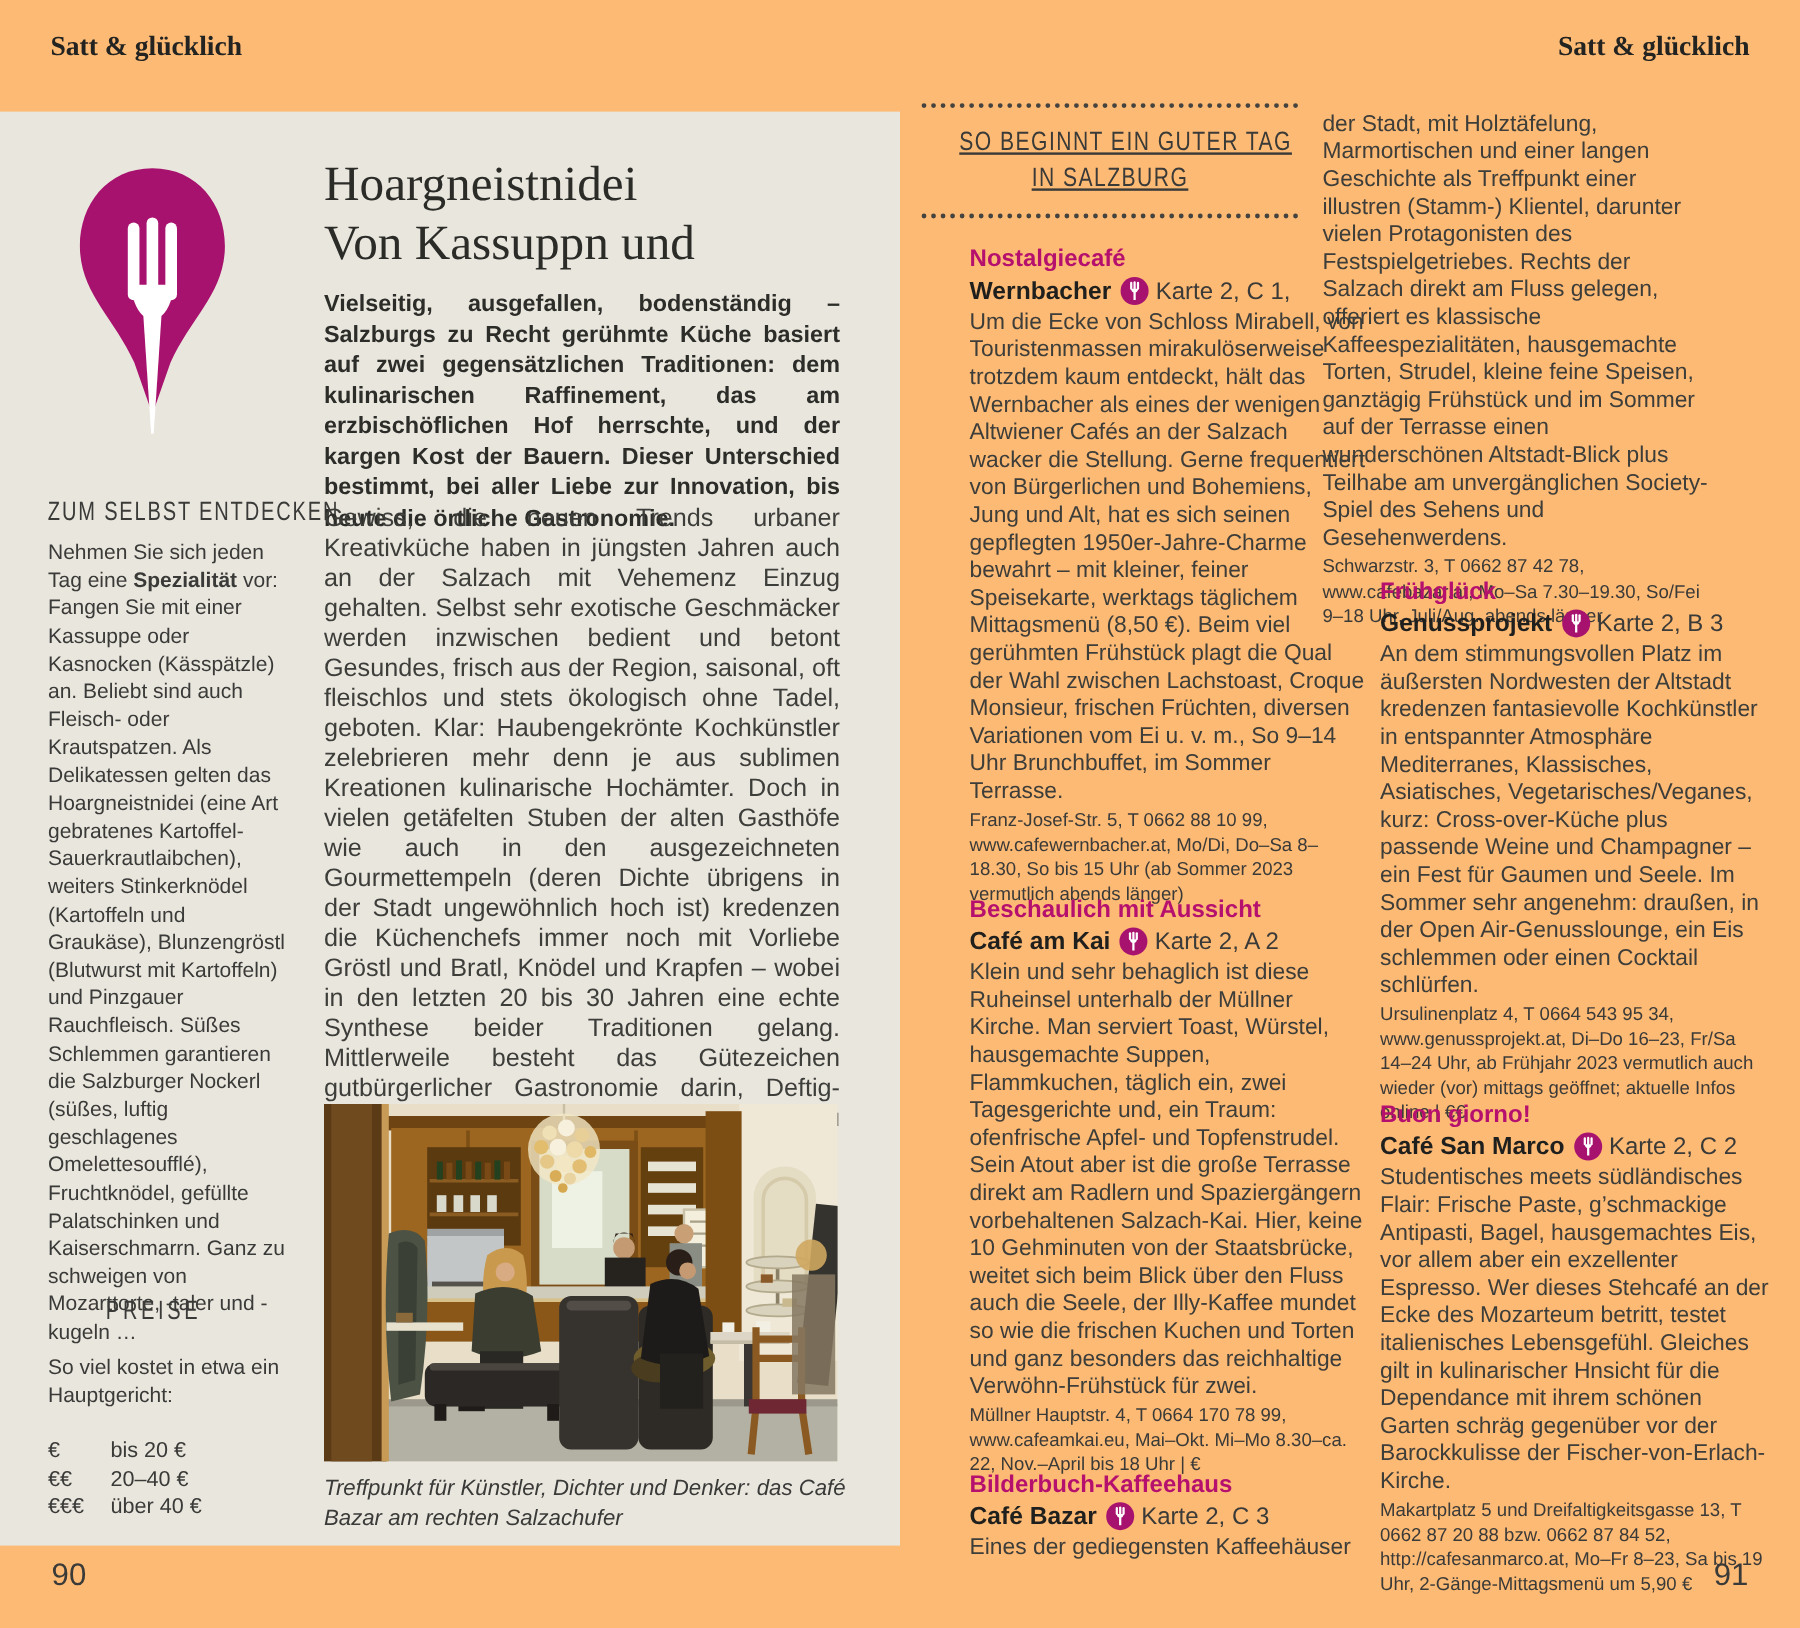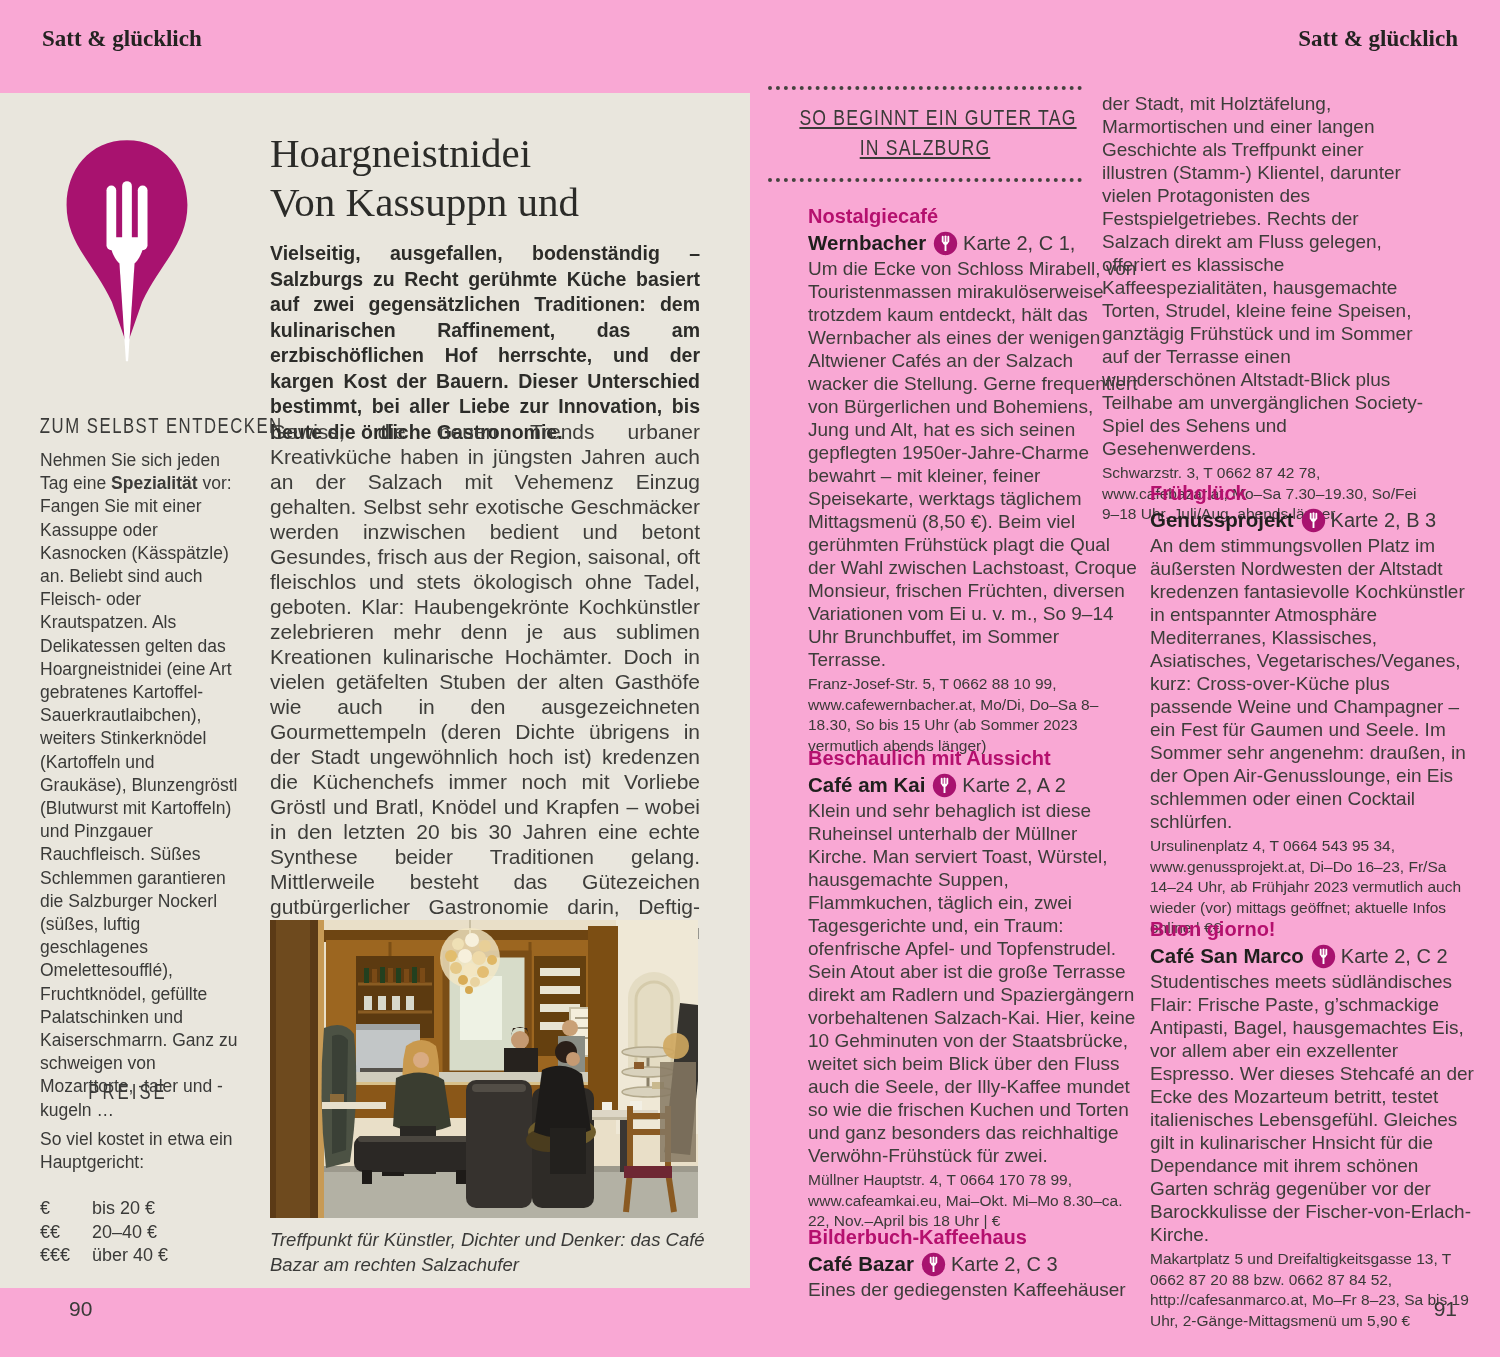--- a/index.html
+++ b/index.html
@@ -1,16 +1,16 @@
 <!DOCTYPE html>
 <html><head>
 <meta charset="utf-8">
 <style>
   html,body{margin:0;padding:0;}
-  #page{position:relative;width:1500px;height:1357px;background:#f9a8d4;overflow:hidden;
+  #page{position:relative;width:1500px;height:1357px;background:#fdba74;overflow:hidden;
         font-family:"Liberation Sans",sans-serif;color:#3a3a38;}
   .abs{position:absolute;}
 
   
   .runhead{font-family:"Liberation Serif",serif;font-weight:bold;font-size:23px;color:#232321;}
 
   
   .panel{left:0;top:93px;width:750px;height:1195px;background:#e9e6dd;}
 
   
@@ -32,21 +32,21 @@
   .soline{width:100%;text-align:center;}
   .soline .inner{display:block;transform:scaleX(0.8);transform-origin:center;white-space:nowrap;
                  font-size:22px;line-height:30px;letter-spacing:1.5px;font-weight:500;color:#3a3a38;}
   .cat{font-size:20px;font-weight:bold;color:#b5106e;line-height:26px;}
   .nameline{font-size:20px;line-height:28px;color:#3a3a38;}
   .nm{font-weight:bold;font-size:20.5px;color:#1f1f1d;}
   .pin{width:25px;height:25px;vertical-align:-6px;margin:0 5px 0 7px;}
   .ebody{font-size:19px;line-height:23px;color:#3d3d3a;}
   .eaddr{font-size:15.5px;line-height:20.5px;margin-top:3px;color:#3a3a38;}
 
-  .pagenum{font-size:21px;color:#3a3a38;margin-left:26px;}
+  .pagenum{font-size:26px;color:#3a3a38;}
 </style>
 </head>
 <body>
 
 <svg width="0" height="0" style="position:absolute">
   <symbol id="pin-fork" viewBox="0 0 24 24">
     <circle cx="12" cy="12" r="11.2" fill="#a8126f"></circle>
     <g fill="#ffffff">
       <rect x="8.4" y="4.6" width="1.8" height="6.4" rx="0.9"></rect>
       <rect x="11.1" y="4.2" width="1.8" height="6.8" rx="0.9"></rect>

